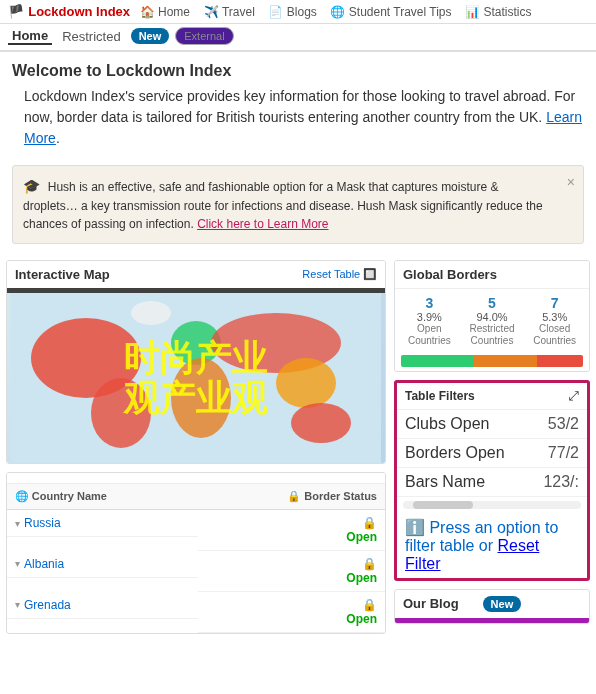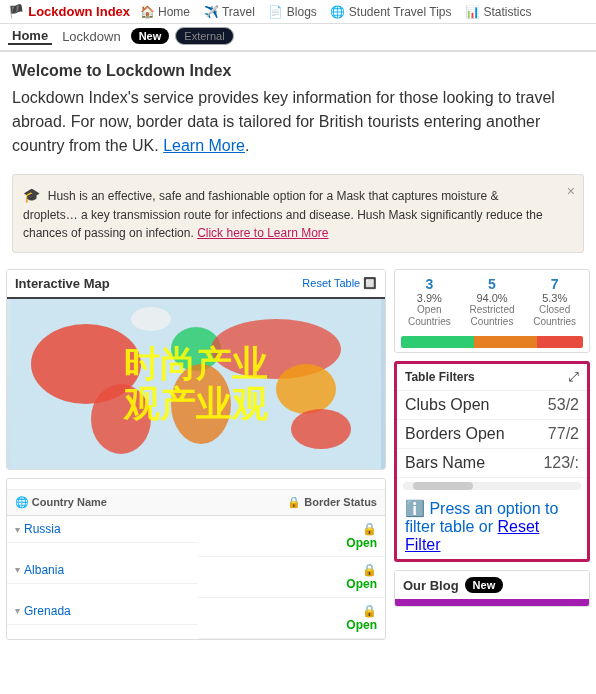--- a/index.html
+++ b/index.html
@@ -6,44 +6,44 @@
     body { font-family: Arial, sans-serif; font-size: 13px; color: #333; background: #fff; width: 596px; overflow-x: hidden; }
 
     
     .top-nav { display: flex; align-items: center; border-bottom: 1px solid #ddd; padding: 4px 8px; background: #fff; flex-wrap: wrap; }
     .brand { color: #cc0000; font-weight: bold; font-size: 13px; display: flex; align-items: center; gap: 4px; margin-right: 10px; }
     .nav-links { display: flex; align-items: center; gap: 14px; flex: 1; }
     .nav-link { color: #555; text-decoration: none; font-size: 12px; display: flex; align-items: center; gap: 3px; }
     .sub-nav { display: flex; align-items: center; gap: 6px; padding: 3px 8px 5px 8px; border-bottom: 2px solid #ddd; }
     .sub-nav-link { color: #555; text-decoration: none; font-size: 13px; padding: 0 4px; }
     .sub-nav-link.active { color: #333; font-weight: bold; border-bottom: 2px solid #333; }
-    .badge-new { background: #000000; color: #fff; font-size: 11px; font-weight: bold; border-radius: 10px; padding: 2px 8px; }
-    .badge-external { background: #0f172a; color: #888; border: 1px solid #aaa; font-size: 11px; border-radius: 10px; padding: 2px 8px; }
+    .badge-new { background: #0369a1; color: #fff; font-size: 11px; font-weight: bold; border-radius: 10px; padding: 2px 8px; }
+    .badge-external { background: #4c1d95; color: #888; border: 1px solid #aaa; font-size: 11px; border-radius: 10px; padding: 2px 8px; }
 
     
     .welcome-section { padding: 10px 12px 8px 12px; }
     .welcome-title { font-size: 16px; font-weight: bold; color: #333; margin-bottom: 6px; }
-    .welcome-text { font-size: 16px; color: #333; line-height: 1.5; }
+    .welcome-text { font-size: 14px; color: #333; line-height: 1.5; margin-left: 12px; }
     .welcome-text a { color: #0066cc; }
 
     
     .info-box { background: #f5f0e8; border: 1px solid #ddd; margin: 8px 12px; padding: 10px 28px 10px 10px; border-radius: 3px; position: relative; font-size: 12px; line-height: 1.5; }
     .info-box .close-btn { position: absolute; top: 6px; right: 8px; cursor: pointer; color: #999; font-size: 14px; }
     .info-box-icon { font-size: 14px; margin-right: 4px; }
     .info-box a { color: #be185d; }
     .info-box-text { display: inline; }
 
     
     .main-content { display: flex; gap: 0; padding: 8px 6px; }
     .left-panel { flex: 0 0 380px; min-width: 0; }
     .right-panel { flex: 1; min-width: 0; padding-left: 8px; }
 
     
     .map-section { border: 1px solid #ddd; border-radius: 3px; margin-bottom: 8px; overflow: hidden; }
-    .map-header { display: flex; justify-content: space-between; align-items: center; padding: 6px 8px; background: #fff; border-bottom: 2px solid #404040; }
+    .map-header { display: flex; justify-content: space-between; align-items: center; padding: 6px 8px; background: #fff; border-bottom: 5px solid #404040; }
     .map-title { font-weight: bold; font-size: 13px; }
     .reset-btn { color: #0066cc; font-size: 11px; cursor: pointer; }
     .map-body { background: #e8f4f8; height: 170px; position: relative; overflow: hidden; }
     .map-placeholder { width: 100%; height: 100%; background: linear-gradient(135deg, #d4e8f0 0%, #b8d4e8 100%); position: relative; }
 
     
     .table-section { border: 1px solid #ddd; border-radius: 3px; overflow: hidden; }
     .table-header { display: flex; align-items: center; background: #fff; padding: 5px 8px; border-bottom: 1px solid #eee; }
     .table-title { font-weight: bold; font-size: 12px; flex: 1; }
     table { width: 100%; border-collapse: collapse; font-size: 12px; }
@@ -71,21 +71,21 @@
     .filters-header { display: flex; justify-content: space-between; align-items: center; padding: 5px 8px; background: #fff; border-bottom: 1px solid #eee; }
     .filters-title { font-weight: bold; font-size: 12px; }
     .filter-row { display: flex; justify-content: space-between; padding: 5px 8px; border-bottom: 1px solid #f0f0f0; font-size: 16px; cursor: pointer; }
     .filter-label { color: #333; }
     .filter-count { color: #555; }
     .filter-scrollbar { height: 8px; background: #f0f0f0; margin: 4px 6px; border-radius: 4px; position: relative; }
     .filter-scrollbar-thumb { height: 8px; background: #ccc; border-radius: 4px; width: 60px; position: absolute; left: 10px; }
     .filter-note { padding: 5px 8px; font-size: 16px; color: #0066cc; }
 
     .blog-section { border: 1px solid #ddd; border-radius: 3px; overflow: hidden; }
-    .blog-header { padding: 6px 8px; display: flex; align-items: flex-end; gap: 6px; border-bottom: 7px solid #a21caf; }
+    .blog-header { padding: 6px 8px; display: flex; align-items: flex-start; gap: 24px; border-bottom: 5px solid #a21caf; }
     .blog-title { font-weight: bold; font-size: 13px; }
 
     
     .watermark { position: absolute; top: 50%; left: 50%; transform: translate(-50%, -50%); font-size: 36px; font-weight: bold; color: rgba(255,255,0,0.85); white-space: nowrap; pointer-events: none; z-index: 10; line-height: 1.1; text-align: center; }
   </style>
 </head>
 <body>
 
 <div>
   <div class="top-nav">
@@ -111,21 +111,21 @@
         <span>Student Travel Tips</span>
       </a>
       <a class="nav-link" href="#">
         <span>📊</span>
         <span>Statistics</span>
       </a>
     </div>
   </div>
   <div class="sub-nav">
     <a class="sub-nav-link active" href="#">Home</a>
-    <a class="sub-nav-link" href="#">Lockdown</a>
+    <a class="sub-nav-link" href="#">Restricted</a>
     <span class="badge-new">New</span>
     <span class="badge-external">External</span>
   </div>
 </div>
 
 <div class="welcome-section">
   <div class="welcome-title">Welcome to Lockdown Index</div>
   <div class="welcome-text">
     <span>Lockdown Index's service provides key information for those looking to travel abroad. For now, border data is tailored for British tourists entering another country from the UK.</span>
     <a href="#">Learn More</a>.
@@ -226,20 +226,21 @@
           </tr>
         </tbody>
       </table>
     </div>
 
   </div>
 
   <div class="right-panel">
 
     <div class="global-borders">
+      <div class="gb-header">Global Borders</div>
       <div class="gb-stats">
         <div class="gb-stat">
           <div class="num">3</div>
           <div class="pct">3.9%</div>
           <div class="lbl">Open Countries</div>
         </div>
         <div class="gb-stat">
           <div class="num">5</div>
           <div class="pct">94.0%</div>
           <div class="lbl">Restricted Countries</div>

